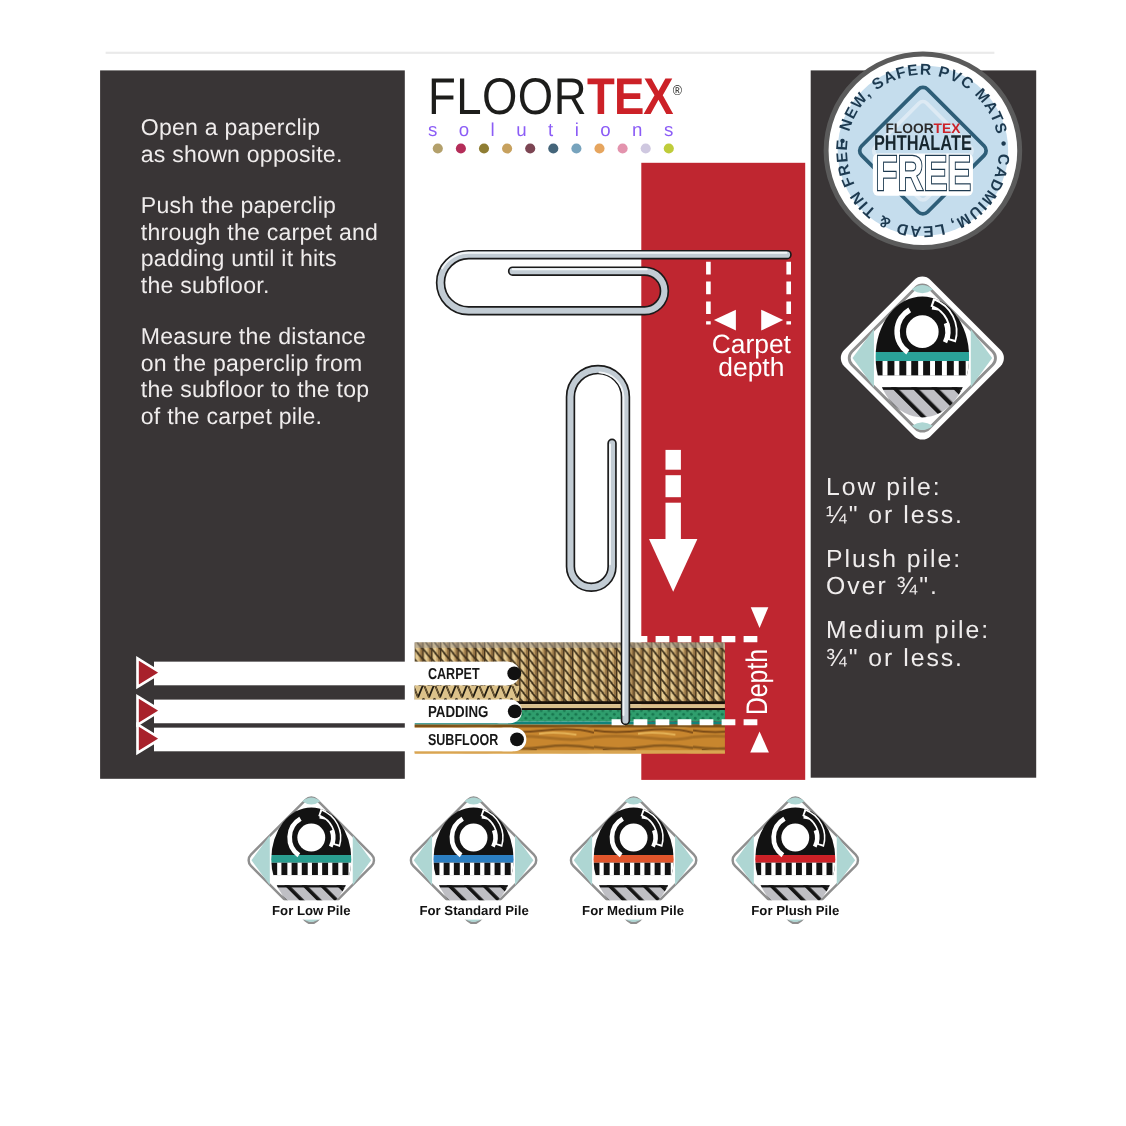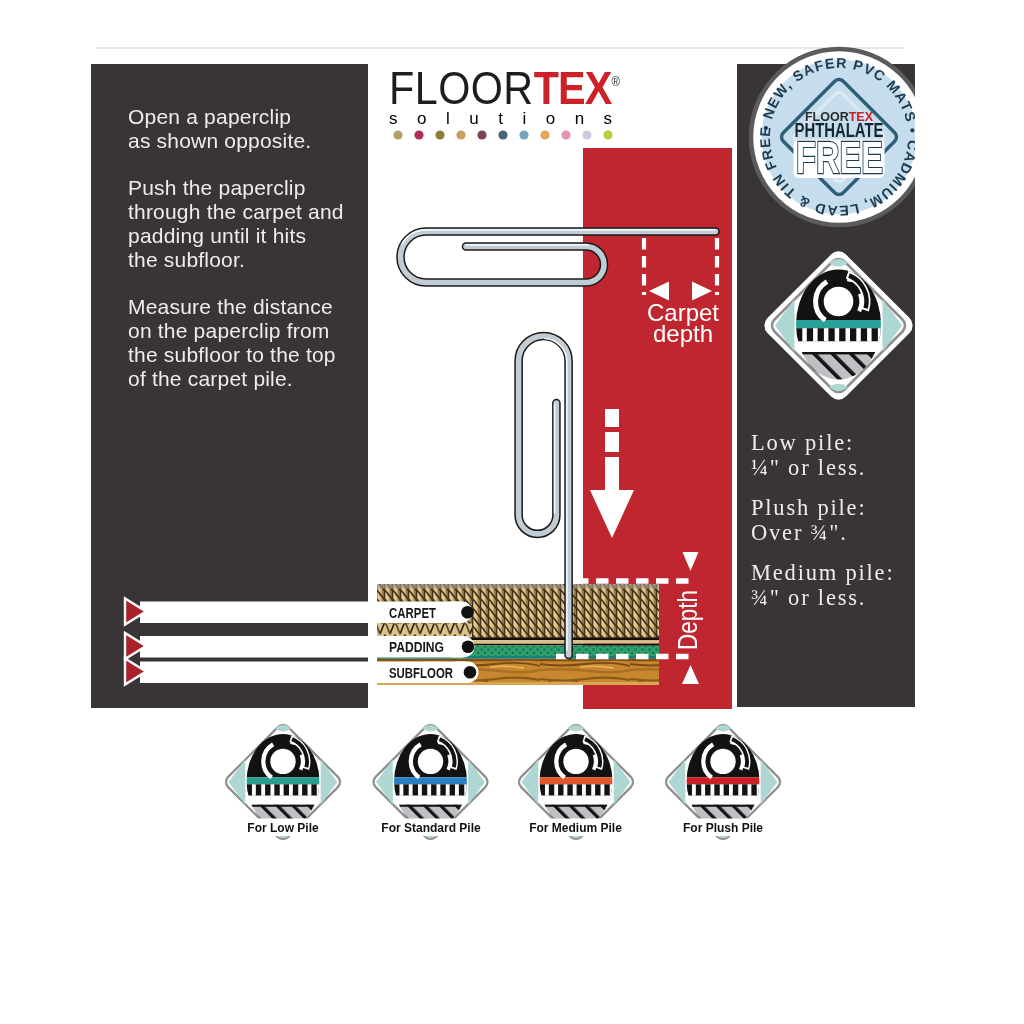--- a/index.html
+++ b/index.html
@@ -1,29 +1,29 @@
 <!DOCTYPE html>
 <html><head>
 <meta charset="utf-8">
 <style>
   html,body{margin:0;padding:0;background:#fff;}
   #page{position:relative;width:915px;height:1024px;background:#fff;overflow:hidden;
-        font-family:"Liberation Sans",sans-serif;}
+        font-family:"Liberation Sans",sans-serif;padding-left:28px;}
   .panel{position:absolute;background:#393536;}
   .ltxt{position:absolute;left:128px;top:105px;width:235px;color:#efecec;
         font-size:21px;line-height:24px;letter-spacing:0.2px;}
   .ltxt p{margin:0 0 23px 0;}
   .rtxt{position:absolute;left:751px;top:430px;width:190px;color:#efecec;
         font-size:22.5px;line-height:25px;letter-spacing:1.8px;}
-  .rtxt p{margin:0 0 15px 0;font-family:Liberation Serif, serif;}
+  .rtxt p{margin:0 0 15px 0;}
   .logo{position:absolute;left:389px;top:60px;width:240px;}
   .lg1{font-size:47px;letter-spacing:0.5px;color:#1d1d1b;white-space:nowrap;transform:scaleX(0.88);transform-origin:0 0;}
   .lg1 b{color:#cc2127;font-weight:700;letter-spacing:-1px;}
   .lgr{font-size:13px;color:#1d1d1b;vertical-align:18px;}
-  .lg2{font-size:17px;color:#000000;letter-spacing:19.5px;margin-top:-6px;white-space:nowrap;}
+  .lg2{font-size:17px;color:#8b5cf6;letter-spacing:19.5px;margin-top:-6px;white-space:nowrap;}
   .strip{position:absolute;left:93px;top:722px;width:850px;height:253px;background:#131313;}
   .cap{position:absolute;left:0;width:850px;text-align:center;color:#f2f0f0;
        font-size:34px;line-height:43px;letter-spacing:0.3px;}
   #gfx text{font-family:"Liberation Sans",sans-serif;}
 </style>
 </head>
 <body>
 <div id="page">
 
   <div style="position:absolute;left:96px;top:47px;width:808px;height:2px;background:#eaeaea;"></div>

